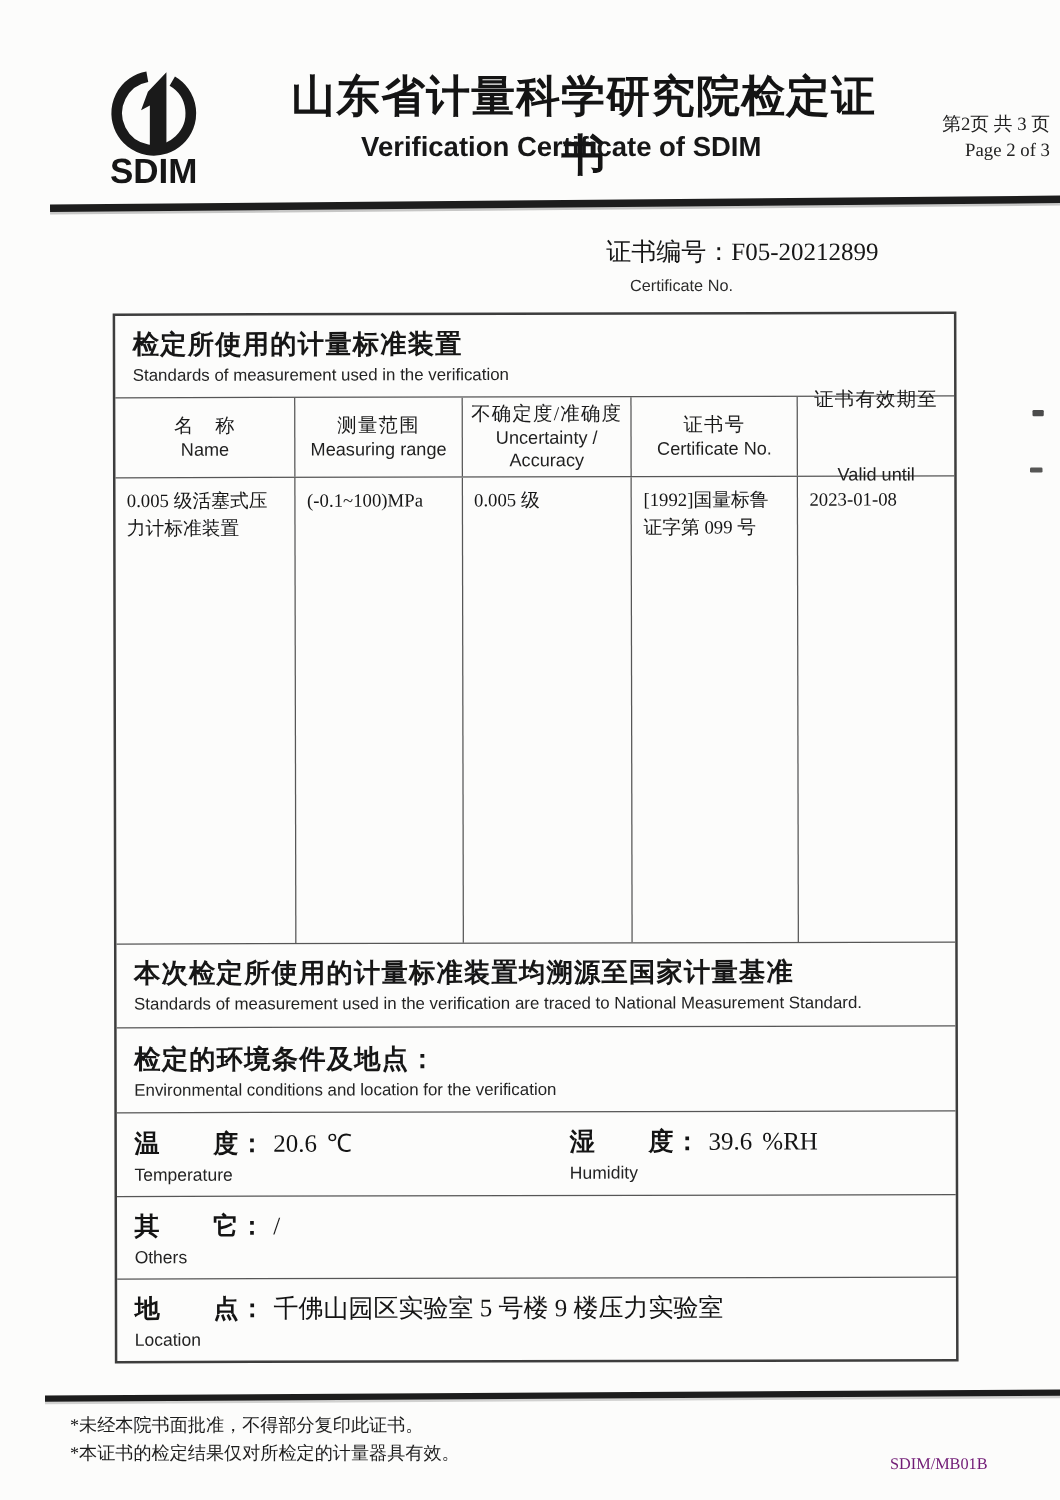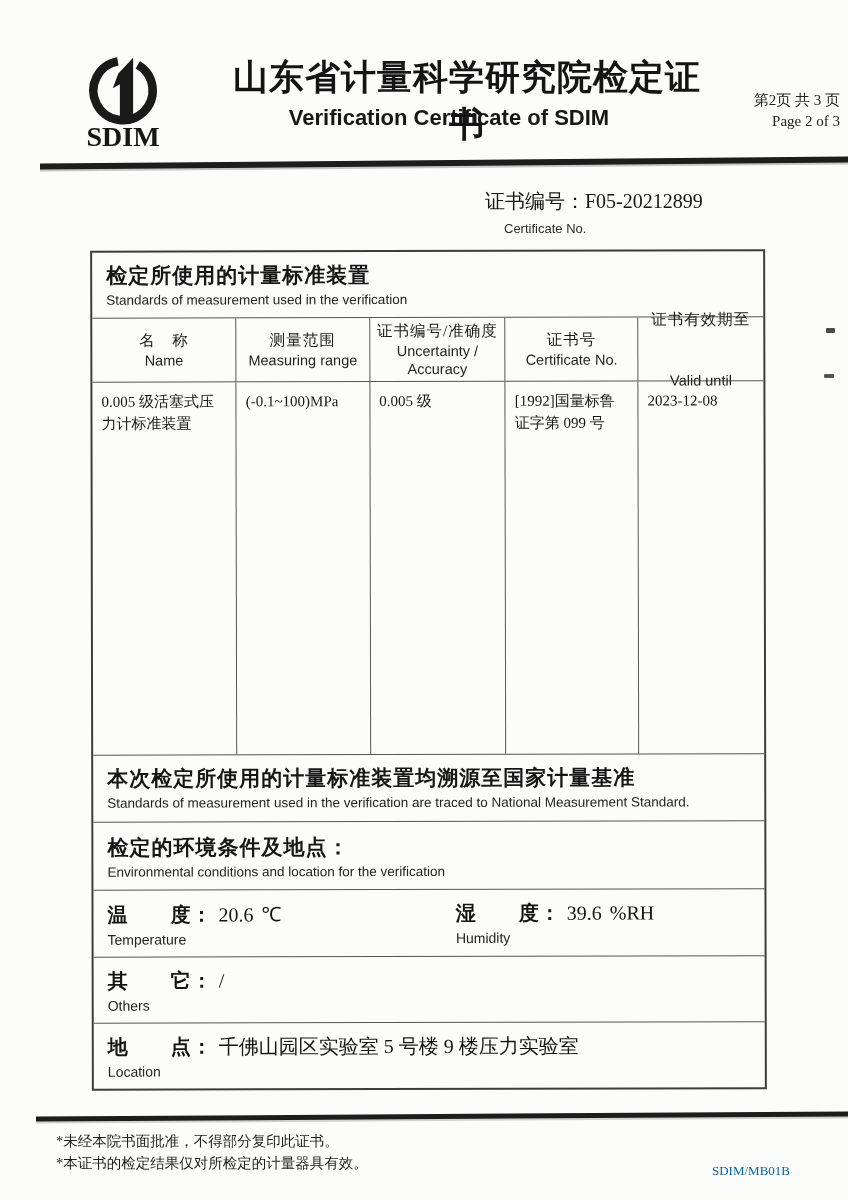--- a/index.html
+++ b/index.html
@@ -4,21 +4,21 @@
 <style>
   html,body{margin:0;padding:0;background:#e8e8e8;}
   .page{
     position:relative;width:848px;height:1200px;margin:0 auto;
     background:#fcfcfb;color:#1b1b1b;overflow:hidden;
     font-family:"Liberation Serif",serif;
   }
   
   .logo{position:absolute;left:70px;top:50px;width:106px;text-align:center;}
   .logo svg{display:block;margin:0 auto;}
-  .logo-text{font-family:Liberation Serif, serif;font-weight:bold;font-size:28px;letter-spacing:0px;line-height:26px;margin-top:-4px;color:#161616;}
+  .logo-text{font-family:Liberation Sans, sans-serif;font-weight:bold;font-size:28px;letter-spacing:0px;line-height:26px;margin-top:-4px;color:#161616;}
   .title-cn{position:absolute;left:232px;top:54px;width:470px;text-align:center;font-size:35px;font-weight:bold;letter-spacing:1px;color:#141414;}
   .title-en{position:absolute;left:214px;top:105px;width:470px;text-align:center;font-family:Liberation Sans, sans-serif;font-weight:bold;font-size:22px;color:#171717;}
   .page-info{position:absolute;left:676px;top:90px;width:164px;text-align:right;font-size:15px;line-height:21px;color:#222;}
   .rule{position:absolute;background:#1d1d1d;}
   .rule-top{left:40px;top:160px;width:812px;height:6px;transform:rotate(-0.5deg);box-shadow:0 2px 0 rgba(40,40,40,.25);}
   .rule-bottom{left:36px;top:1114px;width:816px;height:5px;transform:rotate(-0.35deg);box-shadow:0 2px 0 rgba(40,40,40,.2);}
   
   .certno{position:absolute;left:485px;top:188px;font-size:20px;color:#161616;}
   .certno-en{position:absolute;left:504px;top:221px;font-family:"Liberation Sans",sans-serif;font-size:13px;color:#2b2b2b;}
   
@@ -48,21 +48,21 @@
   
   .env-line{font-size:20px;font-weight:600;letter-spacing:1px;color:#141414;}
   .env-val{font-weight:normal;margin:0 8px 0 6px;letter-spacing:0;text-align:right;}
   .env-unit{font-weight:normal;letter-spacing:0;}
   .env-en{font-family:"Liberation Sans",sans-serif;font-size:14px;margin-top:3px;color:#232323;}
   .env-left{position:absolute;left:14px;top:10px;}
   .env-right{position:absolute;left:54%;top:10px;}
   .pad-row{padding:10px 14px 0;}
   
   .footnotes{position:absolute;left:56px;top:1130px;font-size:14.5px;line-height:22px;color:#1d1d1d;}
-  .form-code{position:absolute;left:712px;top:1163px;font-size:13px;color:#0369a1;}
+  .form-code{position:absolute;left:712px;top:1163px;font-size:13px;color:#701a75;}
   
   .mark{position:absolute;background:#2c2c2c;border-radius:1px;}
   .mark1{left:826px;top:328px;width:9px;height:5px;opacity:.85;}
   .mark2{left:824px;top:374px;width:10px;height:4px;opacity:.8;}
 </style>
 </head>
 <body>
 
 <div class="page">
 
@@ -99,39 +99,39 @@
     <div class="trow row-b">
       <div class="hcell c1">
         <div class="cn">名　称</div>
         <div class="en">Name</div>
       </div>
       <div class="hcell c2">
         <div class="cn">测量范围</div>
         <div class="en">Measuring range</div>
       </div>
       <div class="hcell c3">
-        <div class="cn">证书编号/准确度</div>
+        <div class="cn">不确定度/准确度</div>
         <div class="en">Uncertainty / Accuracy</div>
       </div>
       <div class="hcell c4">
         <div class="cn">证书号</div>
         <div class="en">Certificate No.</div>
       </div>
       <div class="hcell c5">
         <div class="cn">证书有效期至</div>
         <div class="en">Valid until</div>
       </div>
     </div>
 
     <div class="trow row-c">
       <div class="dcell c1">0.005 级活塞式压力计标准装置</div>
       <div class="dcell c2">(-0.1~100)MPa</div>
       <div class="dcell c3">0.005 级</div>
       <div class="dcell c4">[1992]国量标鲁证字第 099 号</div>
-      <div class="dcell c5">2023-12-08</div>
+      <div class="dcell c5">2023-01-08</div>
     </div>
 
     <div class="trow row-d">
       <div class="sec-cn">本次检定所使用的计量标准装置均溯源至国家计量基准</div>
       <div class="sec-en">Standards of measurement used in the verification are traced to National Measurement Standard.</div>
     </div>
 
     <div class="trow row-e">
       <div class="sec-cn">检定的环境条件及地点：</div>
       <div class="sec-en">Environmental conditions and location for the verification</div>

